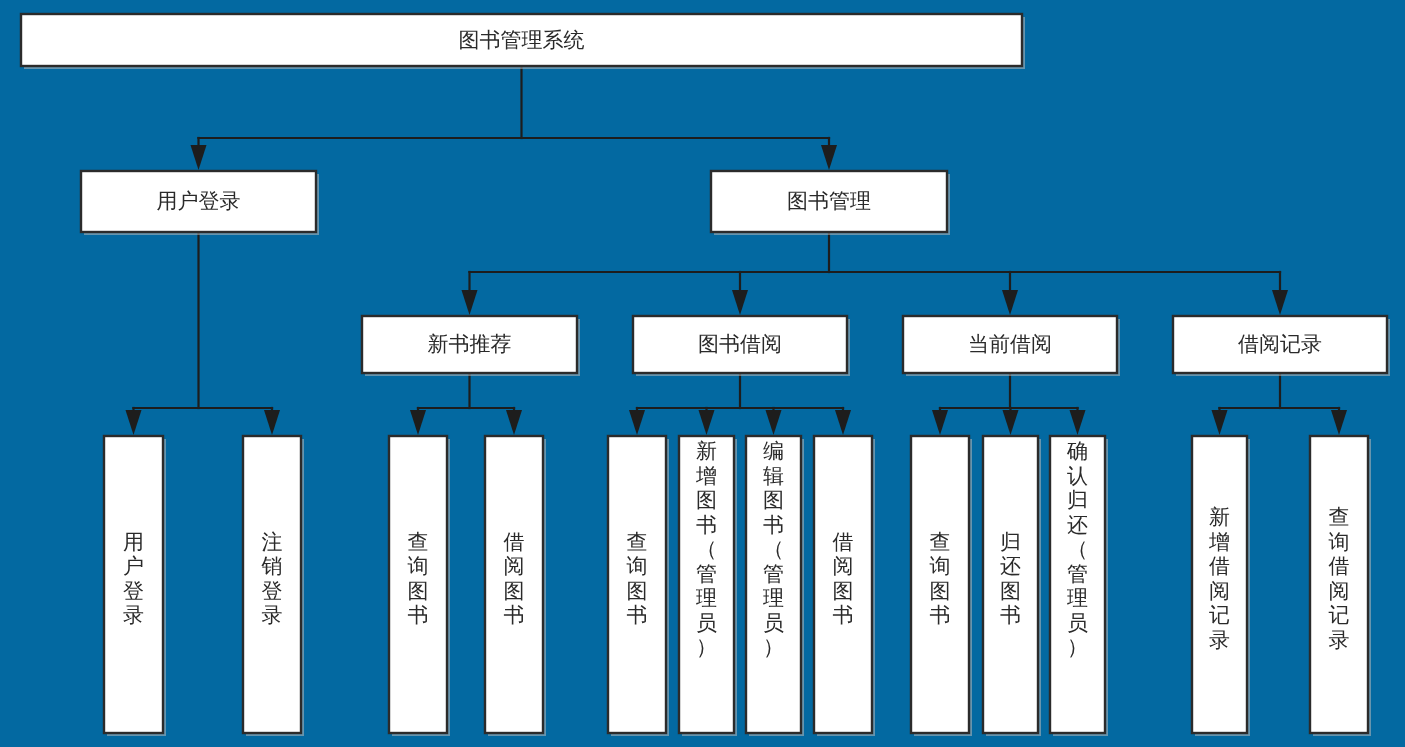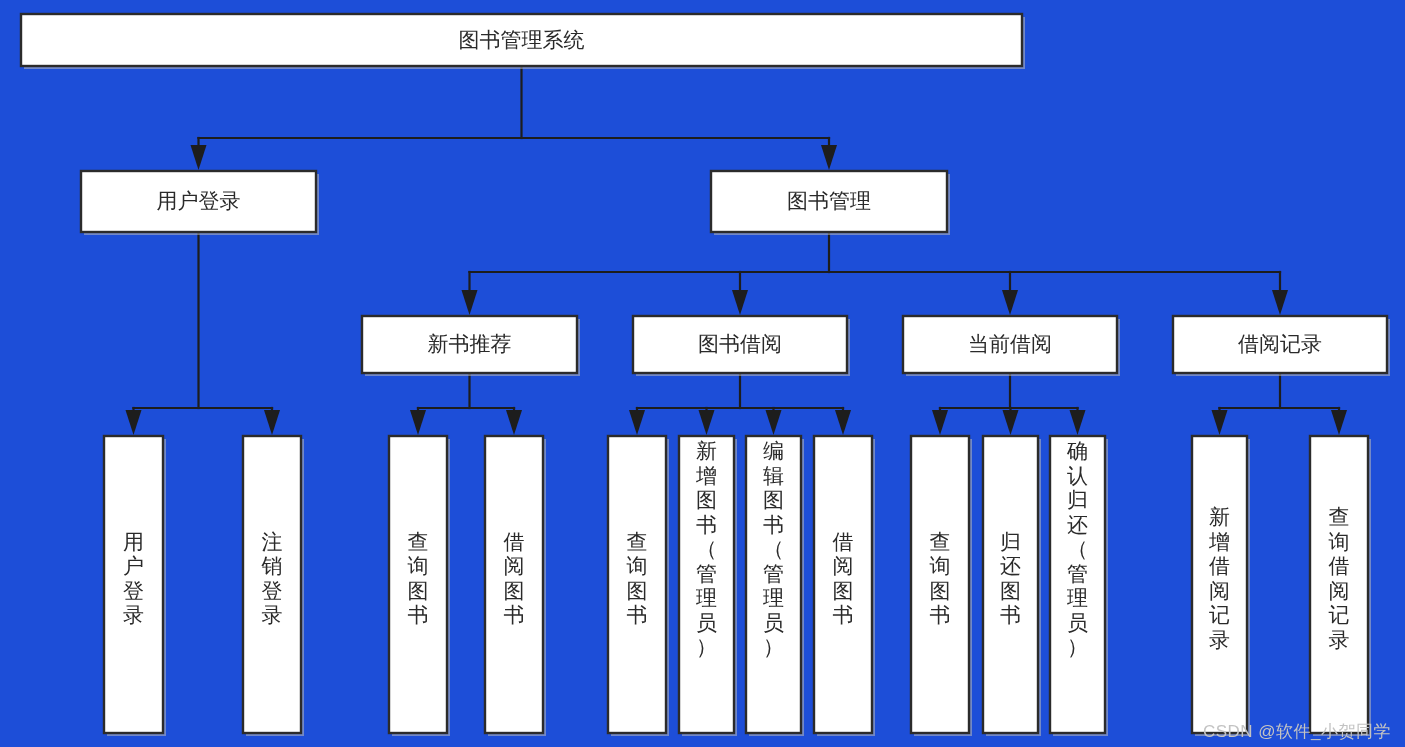--- a/index.html
+++ b/index.html
@@ -10,21 +10,21 @@
   body {
     width: 1405px;
     height: 747px;
     font-family: "Liberation Sans", "DejaVu Sans", sans-serif;
     overflow: hidden;
   }
   #diagram-root {
     position: relative;
     width: 1405px;
     height: 747px;
-    background: #1d4ed8;
+    background: #0369a1;
   }
   svg#tree-svg {
     position: absolute;
     left: 0;
     top: 0;
     width: 1405px;
     height: 747px;
     display: block;
   }
   .node-box {
@@ -240,14 +240,13 @@
           <rect x="1192" y="436" width="55" height="297" class="node-box"></rect>
           <text x="1219.5" y="524.25" class="node-label-vertical"><tspan x="1219.5" dy="0">新</tspan><tspan x="1219.5" dy="24.5">增</tspan><tspan x="1219.5" dy="24.5">借</tspan><tspan x="1219.5" dy="24.5">阅</tspan><tspan x="1219.5" dy="24.5">记</tspan><tspan x="1219.5" dy="24.5">录</tspan></text>
         </g>
         <g>
           <rect x="1313" y="439" width="58" height="297" class="node-shadow"></rect>
           <rect x="1310" y="436" width="58" height="297" class="node-box"></rect>
           <text x="1339" y="524.25" class="node-label-vertical"><tspan x="1339" dy="0">查</tspan><tspan x="1339" dy="24.5">询</tspan><tspan x="1339" dy="24.5">借</tspan><tspan x="1339" dy="24.5">阅</tspan><tspan x="1339" dy="24.5">记</tspan><tspan x="1339" dy="24.5">录</tspan></text>
         </g>
       </g>
   </svg>
-  <div class="watermark">CSDN @软件_小贺同学</div>
 </div>
 
 </body></html>

